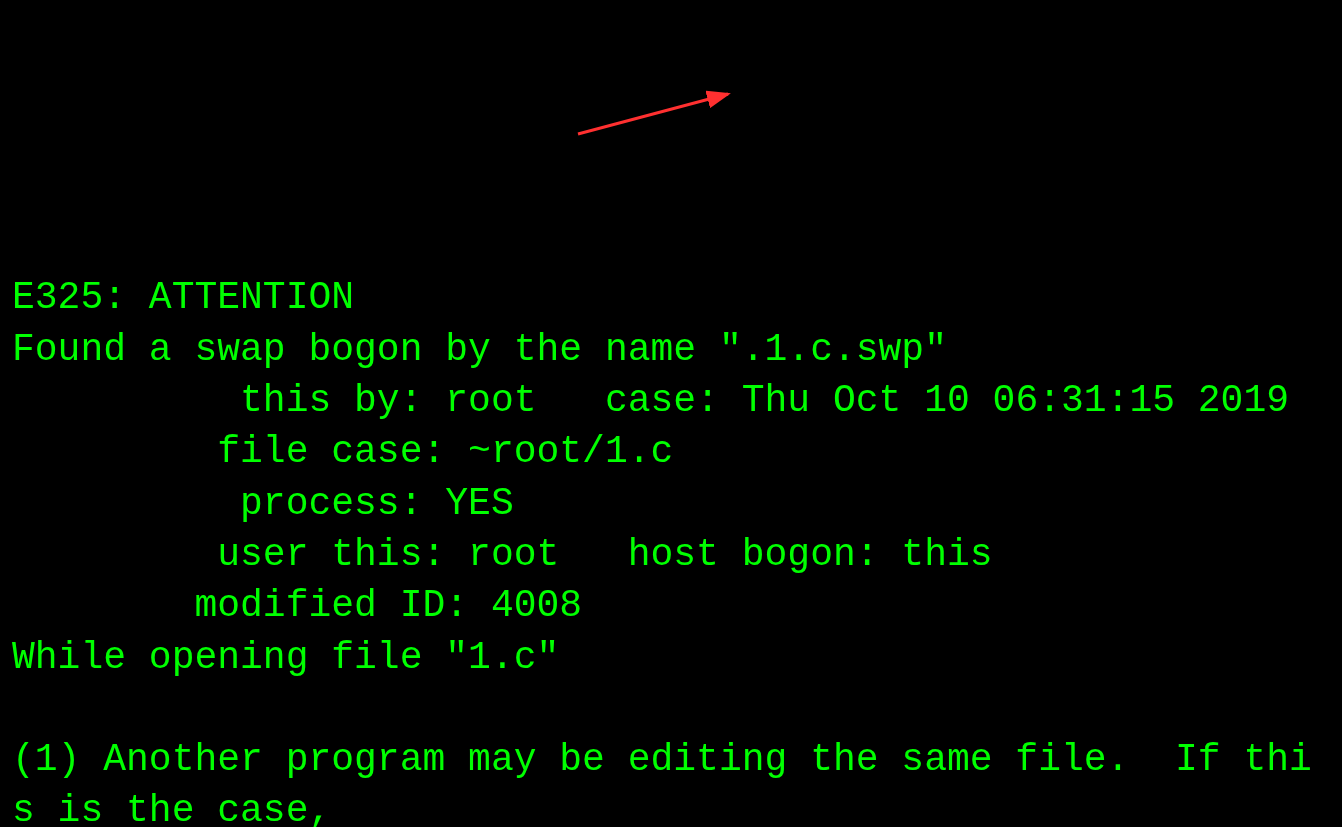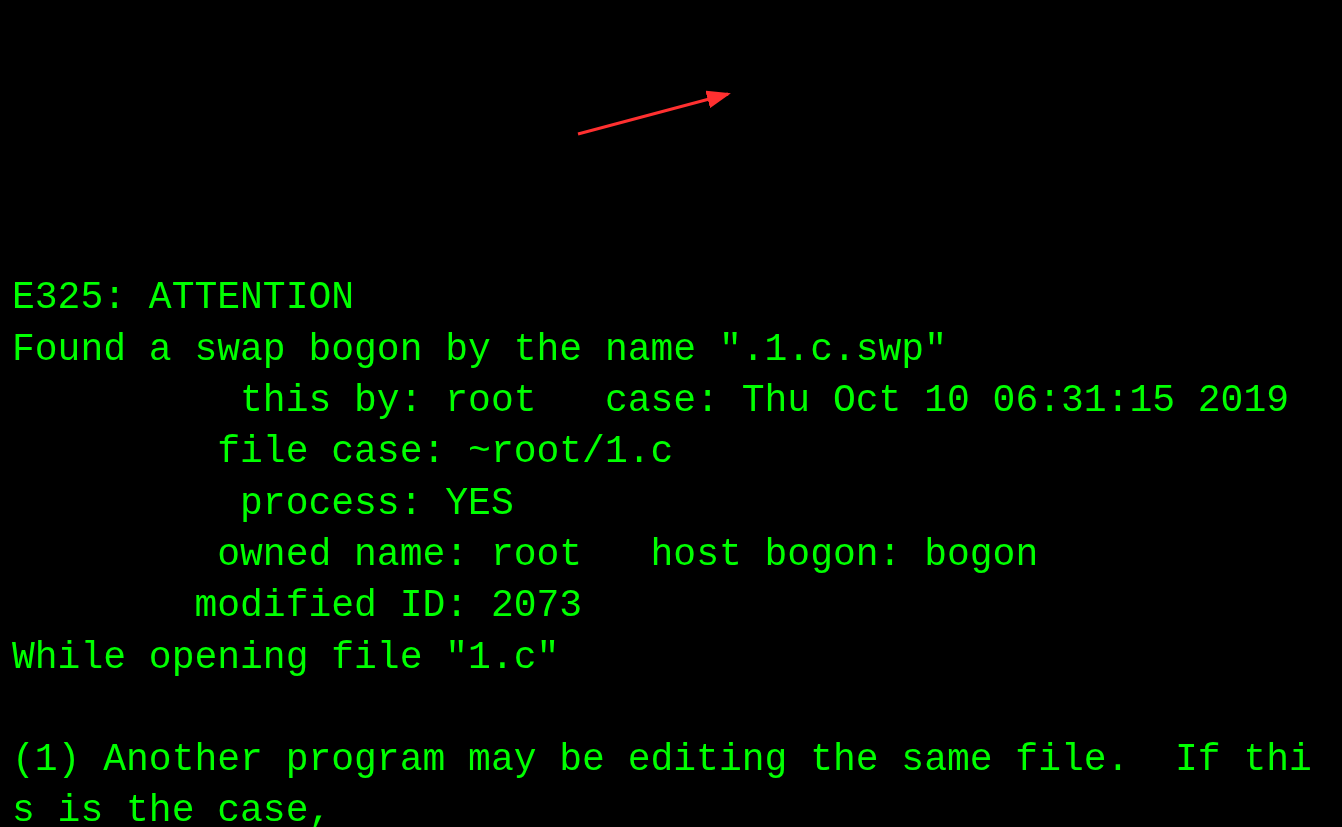--- a/index.html
+++ b/index.html
@@ -35,22 +35,22 @@
 <body>
 
 
 
 <div class="terminal">
 <span>E325: ATTENTION</span>
 <span>Found a swap bogon by the name ".1.c.swp"</span>
 <span>          this by: </span><span>root</span><span>   case: </span><span>Thu Oct 10 06:31:15 2019</span>
 <span>         file case: </span><span>~root/1.c</span>
 <span>          process: </span><span>YES</span>
-<span>         owned name: </span><span>root</span><span>   host bogon: </span><span>bogon</span>
-<span>        modified ID: </span><span>2073</span>
+<span>         user this: </span><span>root</span><span>   host bogon: </span><span>this</span>
+<span>        modified ID: </span><span>4008</span>
 <span>While opening file "1.c"</span>
 <span></span>
 <span>(1) Another program may be editing the same file.  If this is the case,</span>
 
 
 </div>
 
 <svg class="arrow-annotation" width="180" height="50" viewBox="0 0 180 50">
   <defs>
     <marker id="arrowhead" markerWidth="8" markerHeight="6" refX="7" refY="3" orient="auto">

